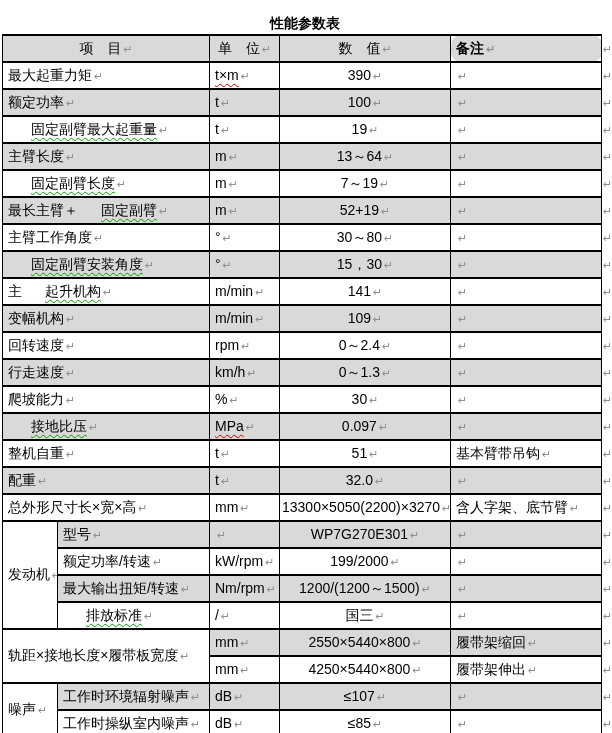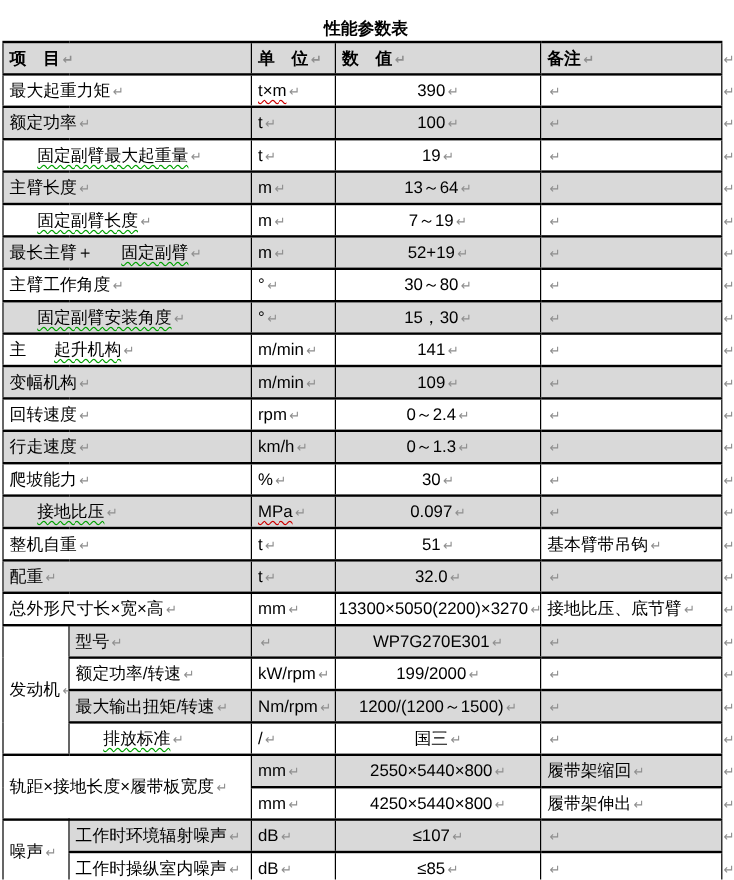--- a/index.html
+++ b/index.html
@@ -21,22 +21,22 @@
   col.c-a{width:55px;} col.c-b{width:152px;} col.c-unit{width:70px;}
   col.c-val{width:171px;} col.c-rem{width:151px;} col.c-end{width:10px;}
   td{
     border:1px solid #000;
     border-top-width:2px;border-bottom-width:2px;
     height:25px;font-size:14px;line-height:16px;
     padding:0 5px;vertical-align:middle;
     overflow:hidden;white-space:nowrap;text-align:left;
   }
   tr{height:27px;}
-  td.head{font-weight:bold;text-align:left;}
-  td.head-remark{font-weight:bold;text-align:left;}
+  td.head{font-weight:normal;text-align:center;}
+  td.head-remark{font-weight:bold;text-align:left;border-radius:10px;}
   td.value-cell{text-align:center;padding:0 2px;}
   td.shaded{background:var(--shade,#d9d9d9);}
   td.group-cell{background:#ffffff;}
   td.endcol{
     border:none;background:#ffffff;padding:0 0 0 1px;
     text-align:left;vertical-align:middle;
   }
   .mark{
     color:#8f8f8f;font-size:11px;margin-left:2px;
     font-family:"DejaVu Sans", sans-serif;
@@ -189,21 +189,21 @@
           <td class="item-cell shaded" colspan="2"><span>配重</span><span class="mark">↵</span></td>
           <td class="unit-cell shaded"><span>t</span><span class="mark">↵</span></td>
           <td class="value-cell shaded"><span>32.0</span><span class="mark">↵</span></td>
           <td class="remark-cell shaded"><span class="mark">↵</span></td>
           <td class="endcol"><span class="rowend-mark">↵</span></td>
         </tr>
         <tr>
           <td class="item-cell" colspan="2"><span>总外形尺寸长×宽×高</span><span class="mark">↵</span></td>
           <td class="unit-cell"><span>mm</span><span class="mark">↵</span></td>
           <td class="value-cell"><span>13300×5050(2200)×3270</span><span class="mark">↵</span></td>
-          <td class="remark-cell"><span>接地比压、底节臂</span><span class="mark">↵</span></td>
+          <td class="remark-cell"><span>含人字架、底节臂</span><span class="mark">↵</span></td>
           <td class="endcol"><span class="rowend-mark">↵</span></td>
         </tr>
         <tr>
           <td class="group-cell" rowspan="4"><span>发动机</span><span class="mark">↵</span></td>
           <td class="sub-item-cell shaded"><span>型号</span><span class="mark">↵</span></td>
           <td class="unit-cell shaded"><span class="mark">↵</span></td>
           <td class="value-cell shaded"><span>WP7G270E301</span><span class="mark">↵</span></td>
           <td class="remark-cell shaded"><span class="mark">↵</span></td>
           <td class="endcol"><span class="rowend-mark">↵</span></td>
         </tr>

